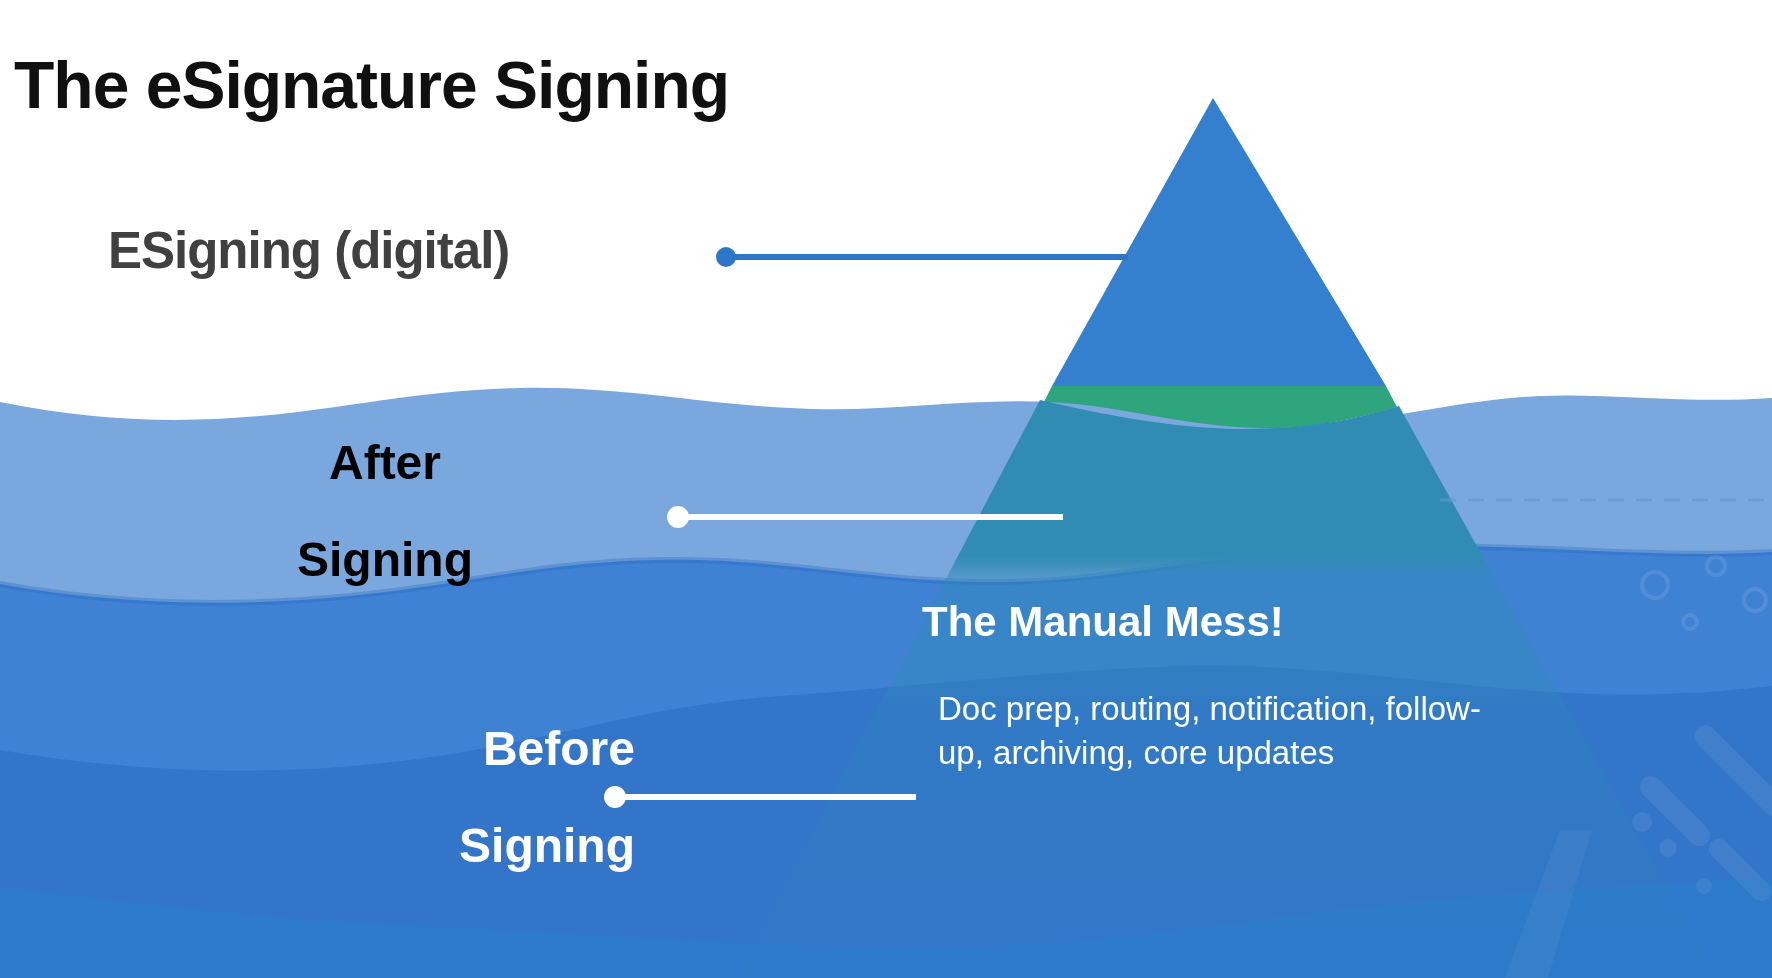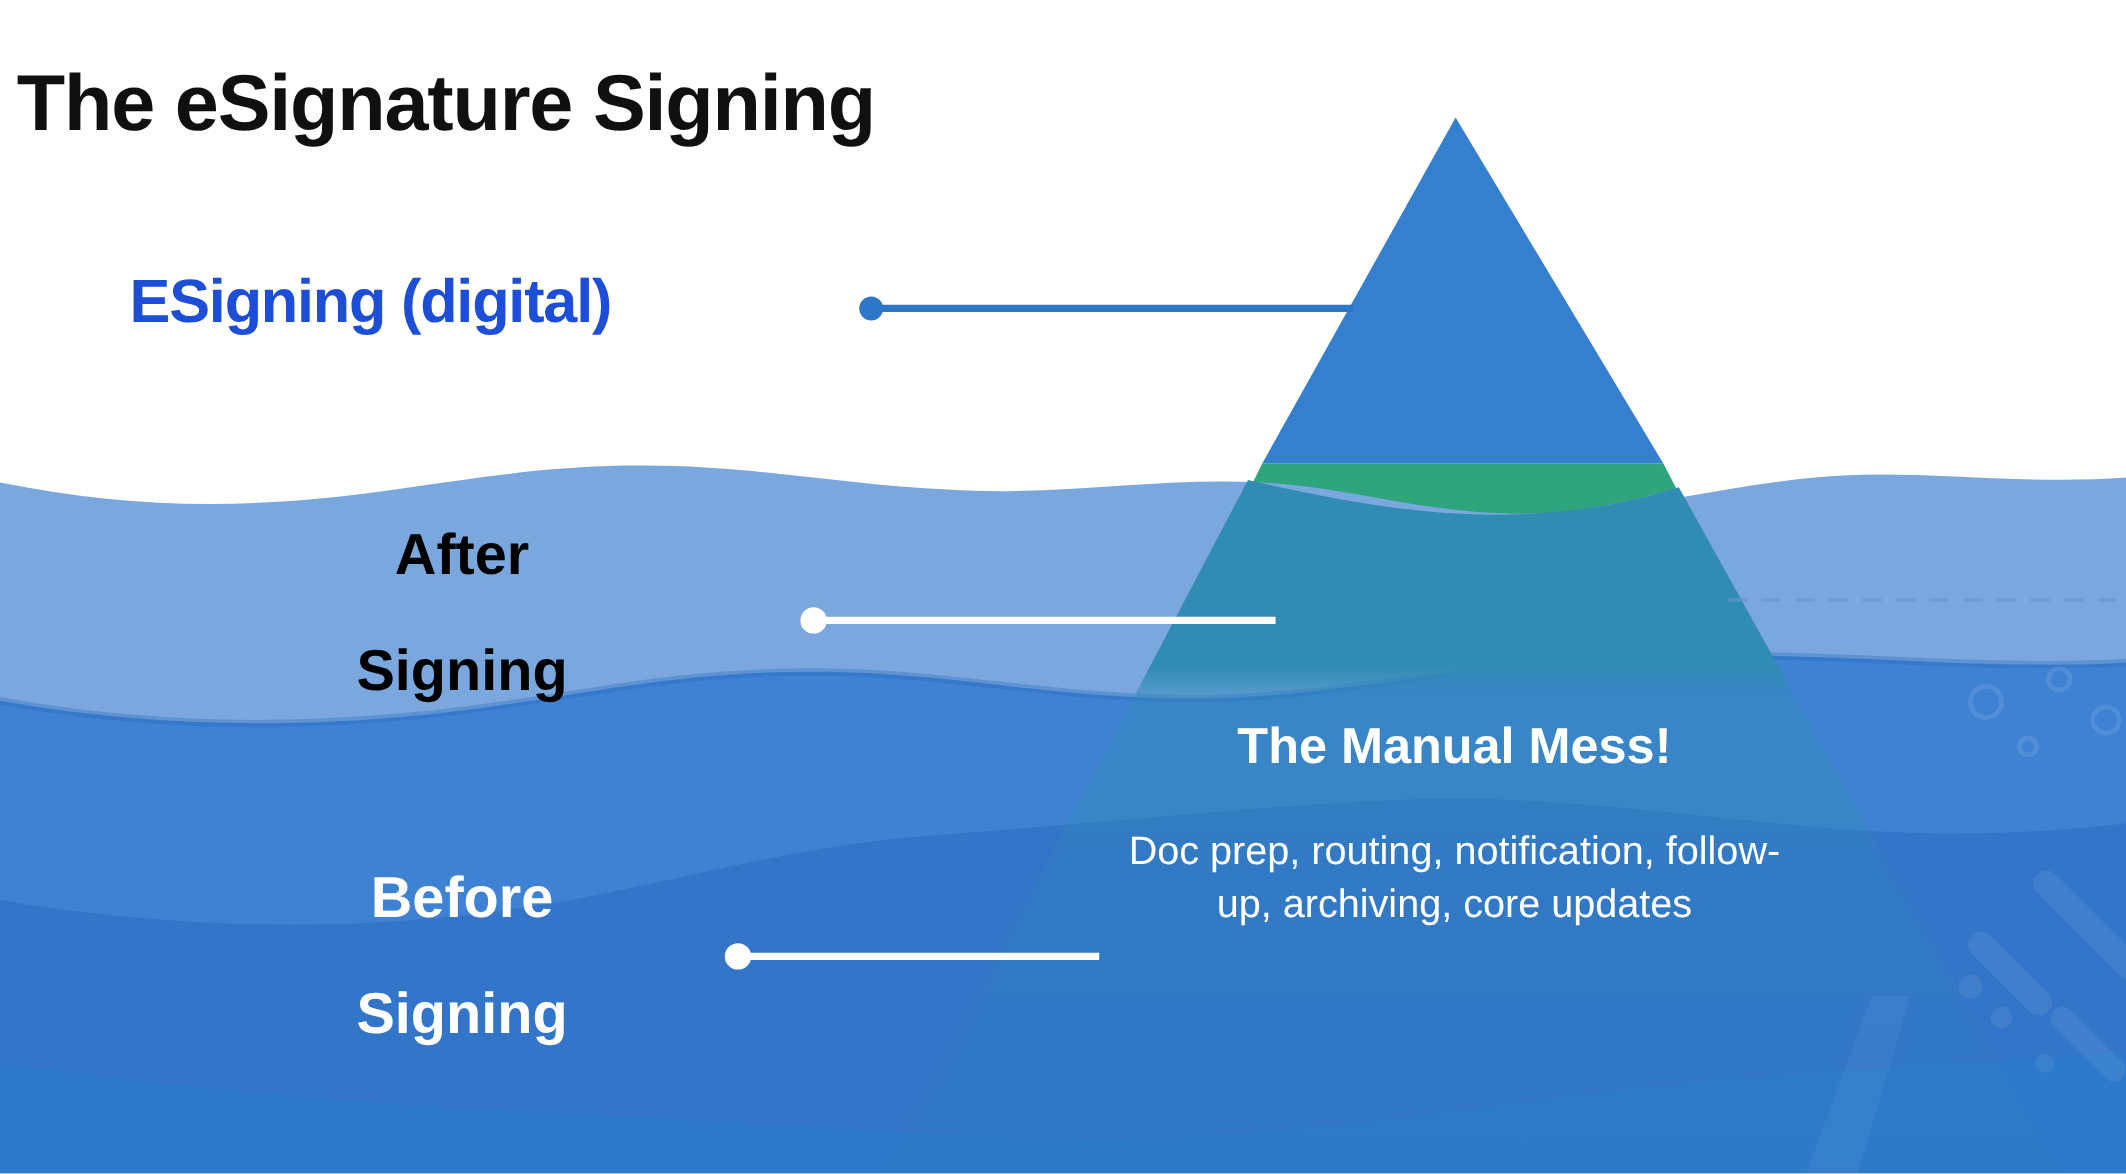--- a/index.html
+++ b/index.html
@@ -13,35 +13,35 @@
   .stage svg{position:absolute;left:0;top:0;}
   .txt{position:absolute;margin:0;white-space:pre-line;}
   .page-title{
     left:14px;top:50px;
     font-size:66px;line-height:70px;font-weight:700;
     letter-spacing:-1px;color:#101010;
   }
   .esign-label{
     left:108px;top:224px;
     font-size:51px;line-height:54px;font-weight:700;
-    letter-spacing:-1px;color:#1d4ed8;
+    letter-spacing:-1px;color:#404040;
   }
   .after-label{
     left:135px;top:414px;width:500px;
     text-align:center;
     font-size:48px;line-height:97px;font-weight:700;color:#000000;
   }
   .before-label{
     left:135px;top:700px;width:500px;
-    text-align:center;
+    text-align:right;
     font-size:48px;line-height:97px;font-weight:700;color:#ffffff;
   }
   .manual-block{
     left:922px;top:583px;width:580px;
-    text-align:center;color:#ffffff;
+    color:#ffffff;
   }
   .manual-title{
     font-size:42px;line-height:42px;font-weight:700;
     margin:0 0 10px 0;
   }
   .manual-detail{
     font-size:33px;line-height:44px;font-weight:400;
     margin:16px;
   }
 </style>

